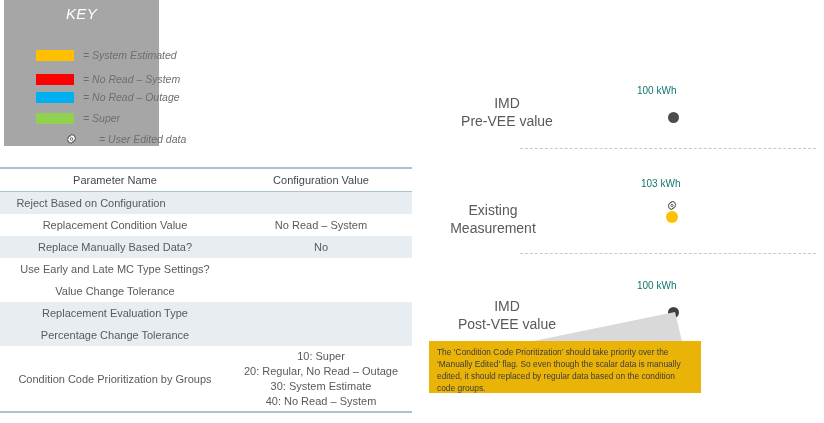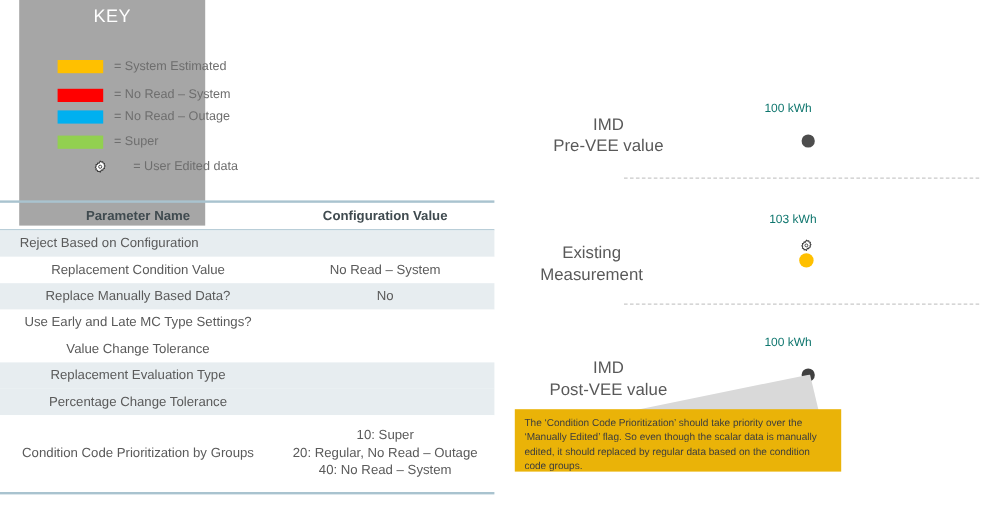--- a/index.html
+++ b/index.html
@@ -4,22 +4,23 @@
 <style>
   html,body{margin:0;padding:0;}
   body{
     width:824px;height:423px;
     background:#ffffff;
     font-family:"Liberation Sans","DejaVu Sans",sans-serif;
     overflow:hidden;position:relative;
   }
   
   #key-box{
-    position:absolute;left:16px;top:0;width:155px;height:188px;
+    position:absolute;left:4px;top:0;width:155px;height:146px;
     background:#a6a6a6;
+    font-style:italic;
   }
   #key-title{
     position:absolute;left:0;top:5px;width:155px;
     text-align:center;color:#ffffff;font-size:15px;letter-spacing:.4px;
   }
   .key-row{
     position:absolute;left:0;width:155px;height:18px;
     display:flex;align-items:center;
   }
   .key-swatch{
@@ -35,21 +36,21 @@
   }
   .tbl{
     position:absolute;left:0;top:167px;width:412px;
     border-top:2px solid #a9c3cf;
     border-bottom:2px solid #a9c3cf;
   }
   .thead-row{
     display:flex;border-bottom:1.5px solid #a9c3cf;height:22px;align-items:center;
   }
   .thead-row .c1,.thead-row .c2{
-    font-weight:bold;color:#3f4a4f;font-size:11px;text-align:center;
+    font-weight:normal;color:#3f4a4f;font-size:11px;text-align:center;
   }
   .trow{display:flex;align-items:center;min-height:22px;}
   .trow.odd{background:#e7edf0;}
   .trow.even{background:#ffffff;}
   .c1{width:230px;text-align:center;color:#5a5a5a;font-size:11px;padding:3px 0;}
   .c2{width:182px;text-align:center;color:#5a5a5a;font-size:11px;padding:3px 0;line-height:1.35;}
   .c2 .ln{display:block;}
   .stage-label{
     position:absolute;text-align:center;color:#595959;font-size:14px;line-height:1.25;
   }
@@ -153,20 +154,21 @@
   <div class="trow odd">
     <div class="c1">Percentage Change Tolerance</div>
     <div class="c2"></div>
   </div>
 
   <div class="trow even" style="min-height:64px;">
     <div class="c1">Condition Code Prioritization by Groups</div>
     <div class="c2">
       <span class="ln">10: Super</span>
       <span class="ln">20: Regular, No Read – Outage</span>
+      <span class="ln">30: System Estimate</span>
       <span class="ln">40: No Read – System</span>
     </div>
   </div>
 </div>
 
 <div class="stage-label" style="left:437px;top:95px;width:140px;">
   <div>IMD</div>
   <div>Pre-VEE value</div>
 </div>
 <div class="kwh" style="left:637px;top:85px;">100 kWh</div>

